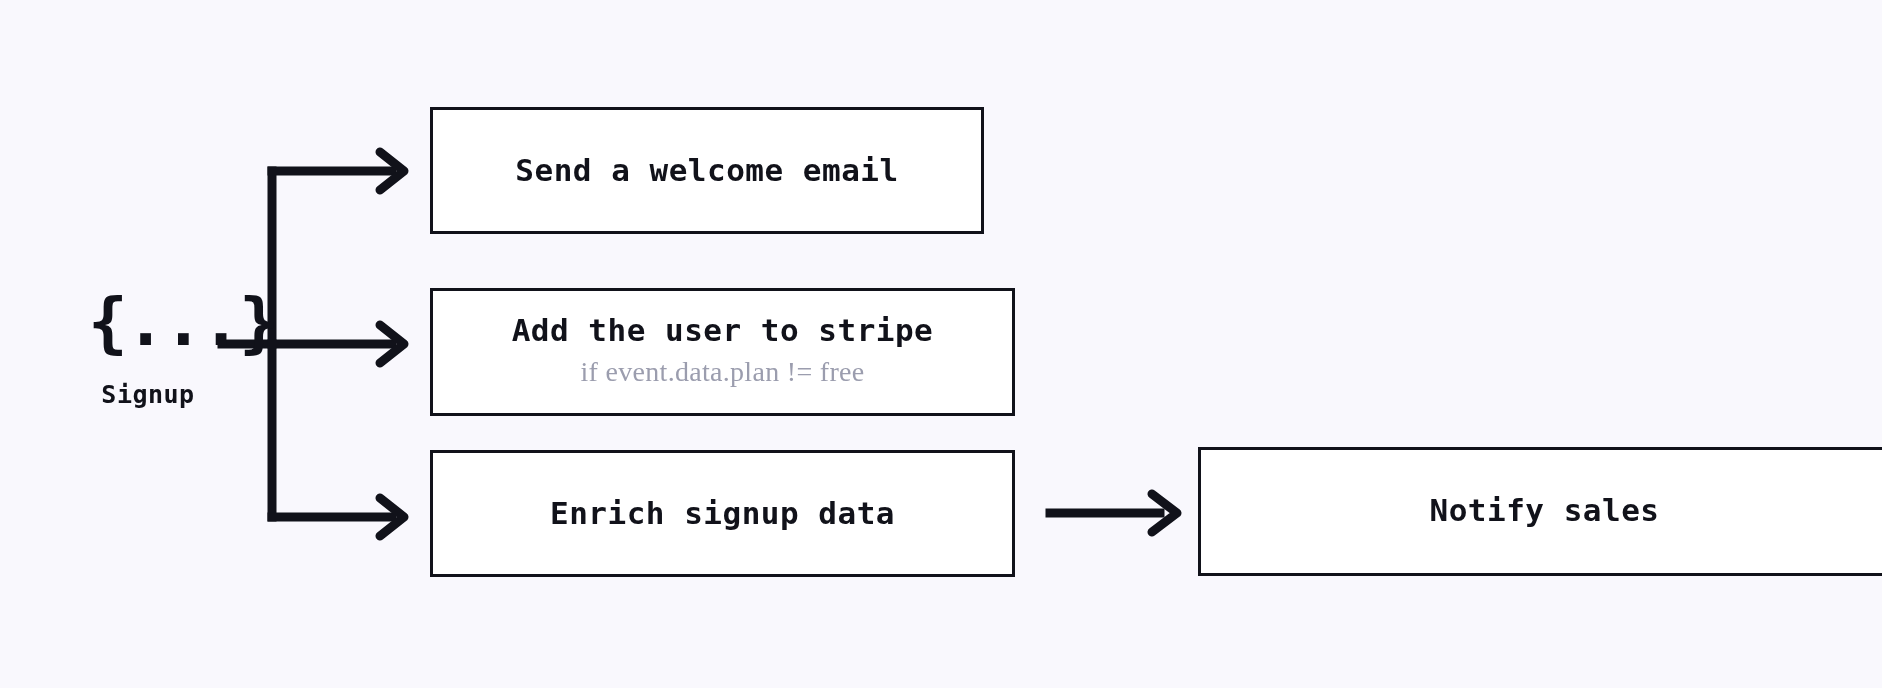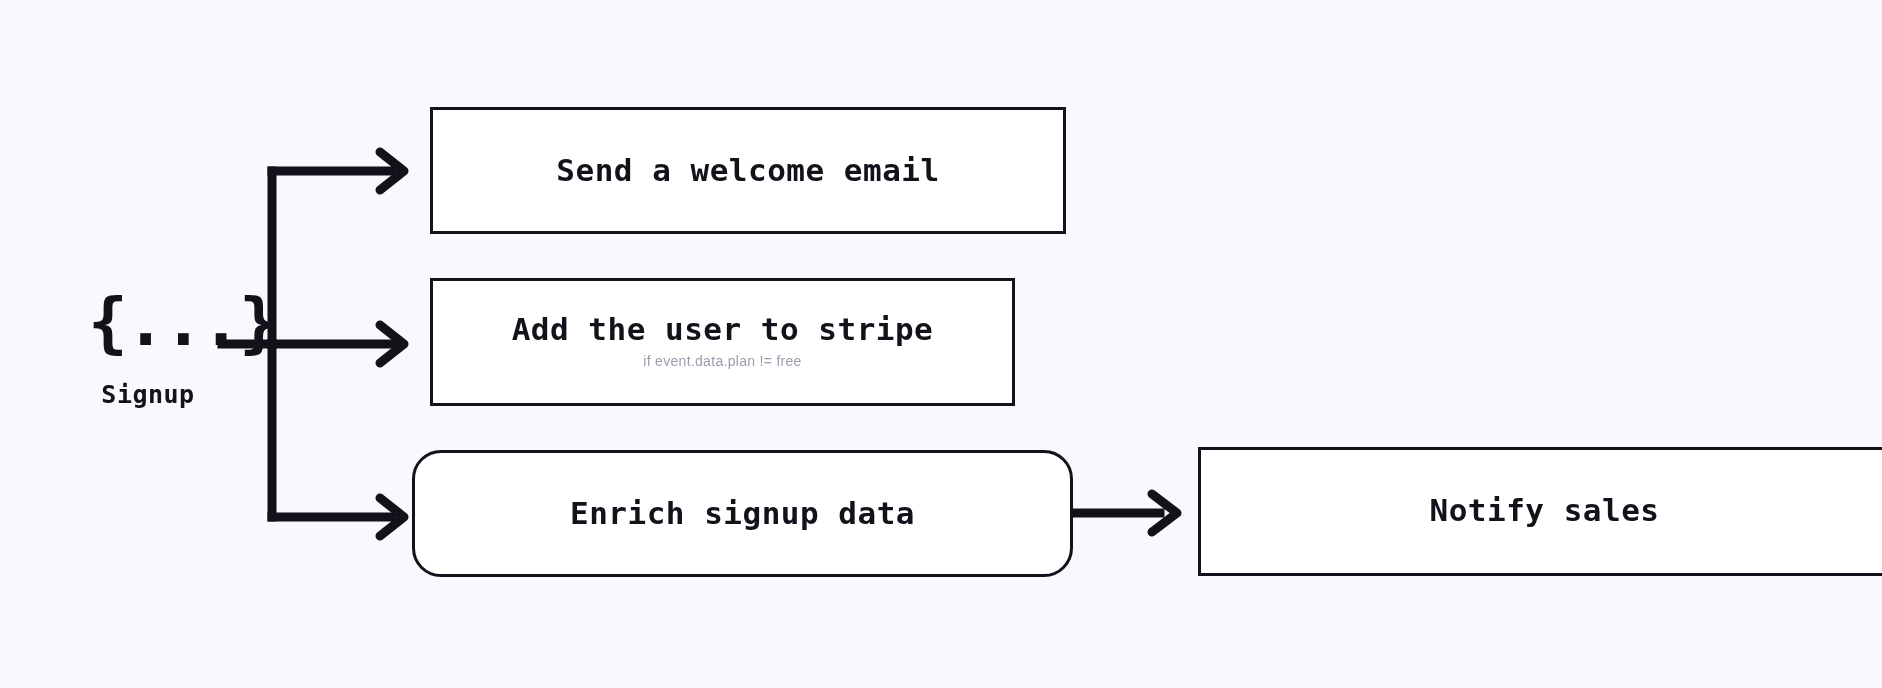--- a/index.html
+++ b/index.html
@@ -58,34 +58,34 @@
   .step-title {
     font-family: "DejaVu Sans Mono", "Liberation Mono", monospace;
     font-size: 31px;
     font-weight: 700;
     color: #11121a;
     line-height: 1.15;
     white-space: nowrap;
     letter-spacing: 0.5px;
   }
   .step-cond {
-    font-family: Liberation Sans, sans-serif;
-    font-size: 14px;
+    font-family: Liberation Serif, serif;
+    font-size: 28px;
     font-weight: 400;
     color: #9b9dae;
     line-height: 1.2;
     margin-top: 6px;
     white-space: nowrap;
     letter-spacing: 0.3px;
   }
   .step.has-cond .step-title { margin-top: -2px; }
 
-  #step-welcome { left: 430px; top: 107px;  width: 636px; height: 127px; }
-  #step-stripe  { left: 430px; top: 278px;  width: 585px; height: 128px; }
-  #step-enrich  { left: 412px; top: 450px;  width: 661px; height: 127px; border-radius: 29px; }
+  #step-welcome { left: 430px; top: 107px;  width: 554px; height: 127px; }
+  #step-stripe  { left: 430px; top: 288px;  width: 585px; height: 128px; }
+  #step-enrich  { left: 430px; top: 450px;  width: 585px; height: 127px; }
   #step-notify  { left: 1198px; top: 447px; width: 693px; height: 129px; }
 
   
   #connectors {
     position: absolute;
     left: 0;
     top: 0;
     width: 1882px;
     height: 688px;
     pointer-events: none;

